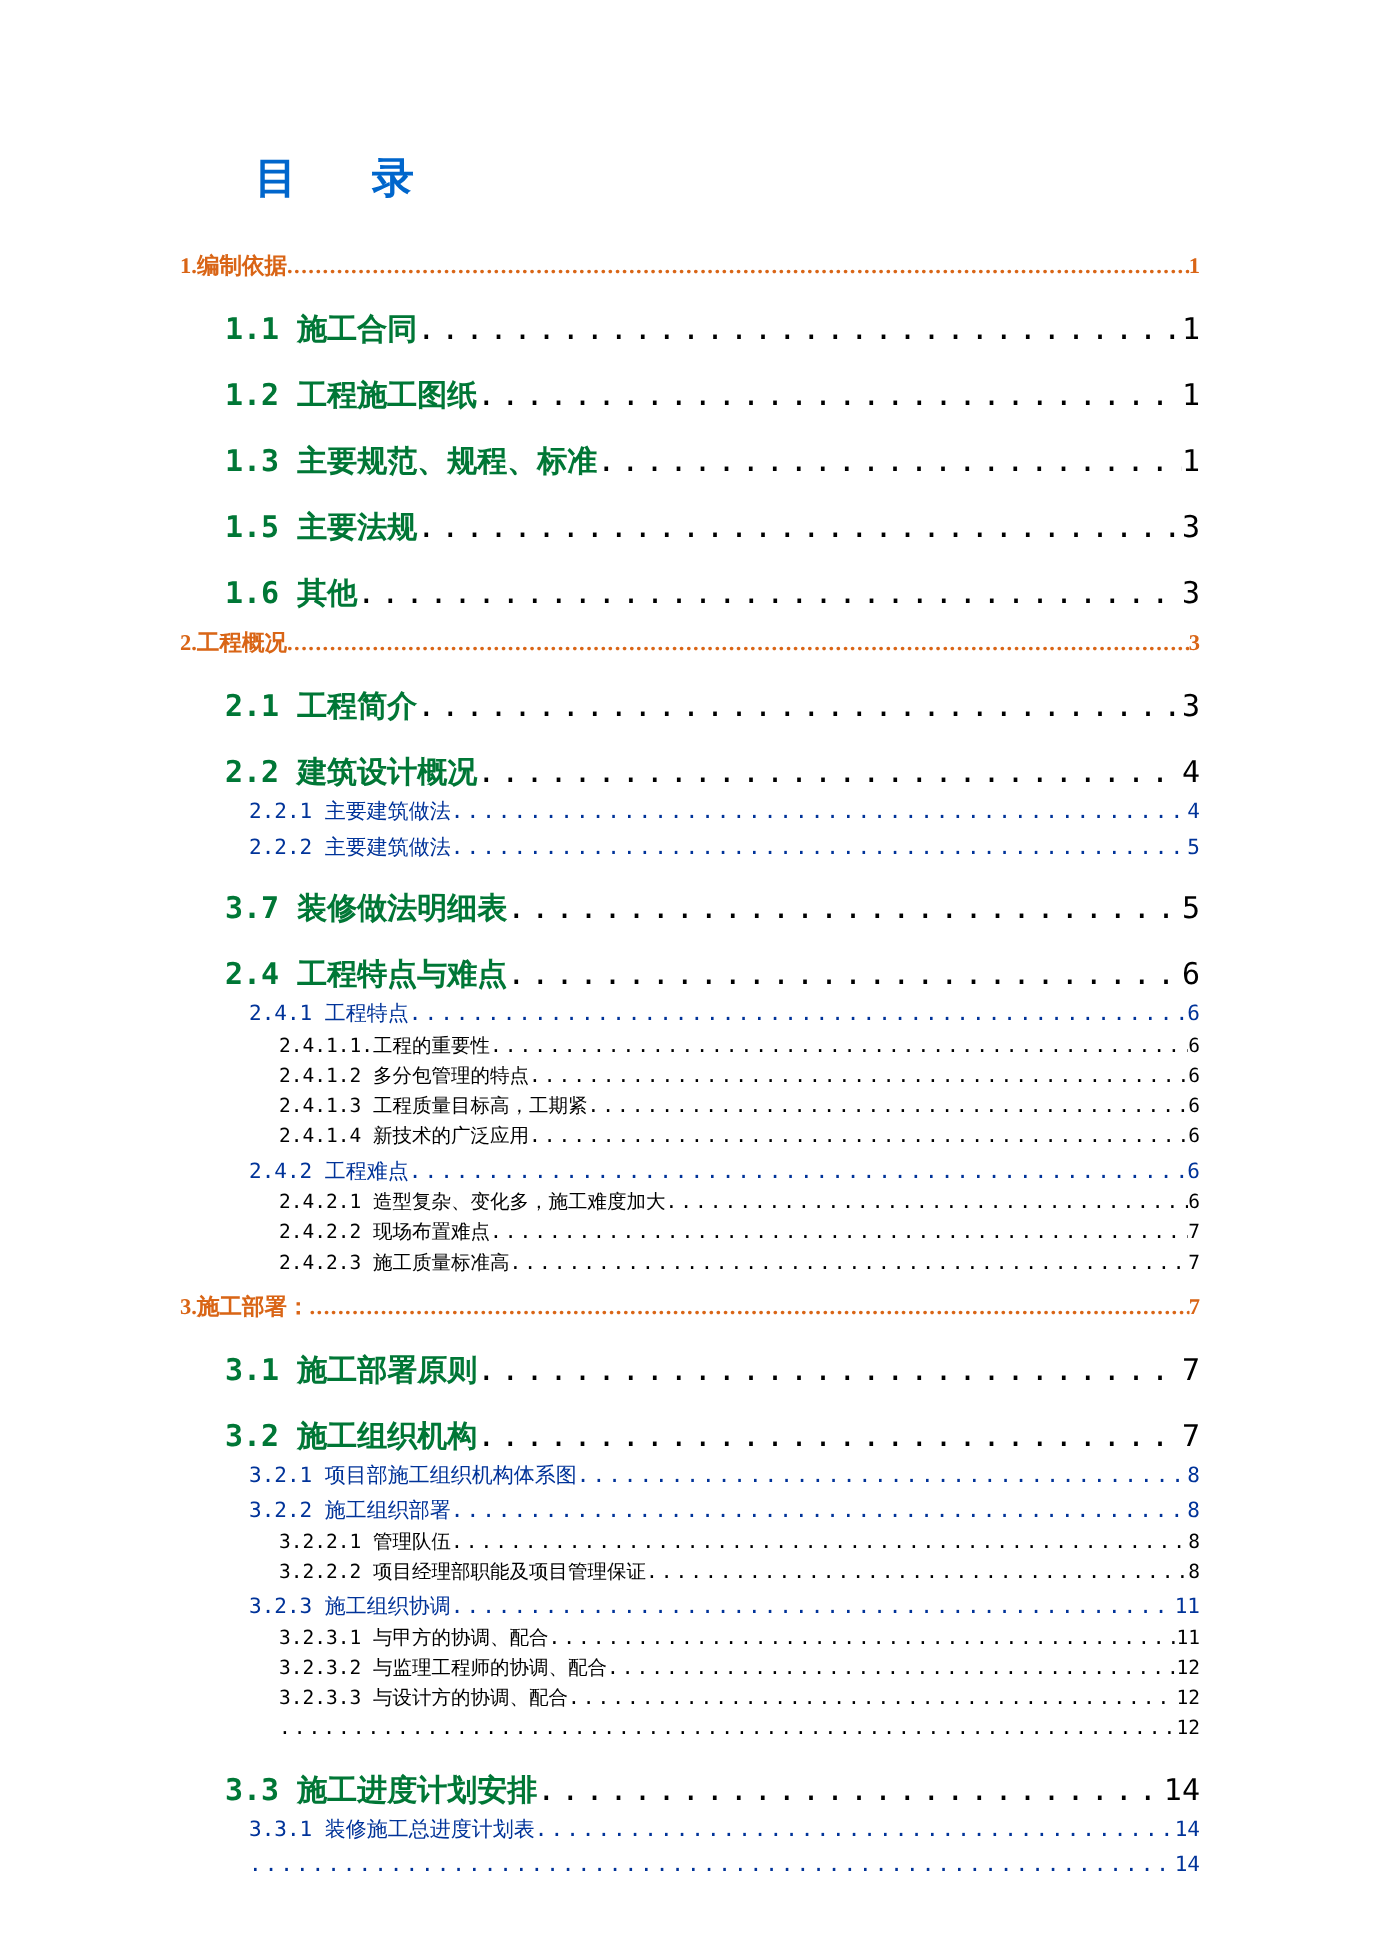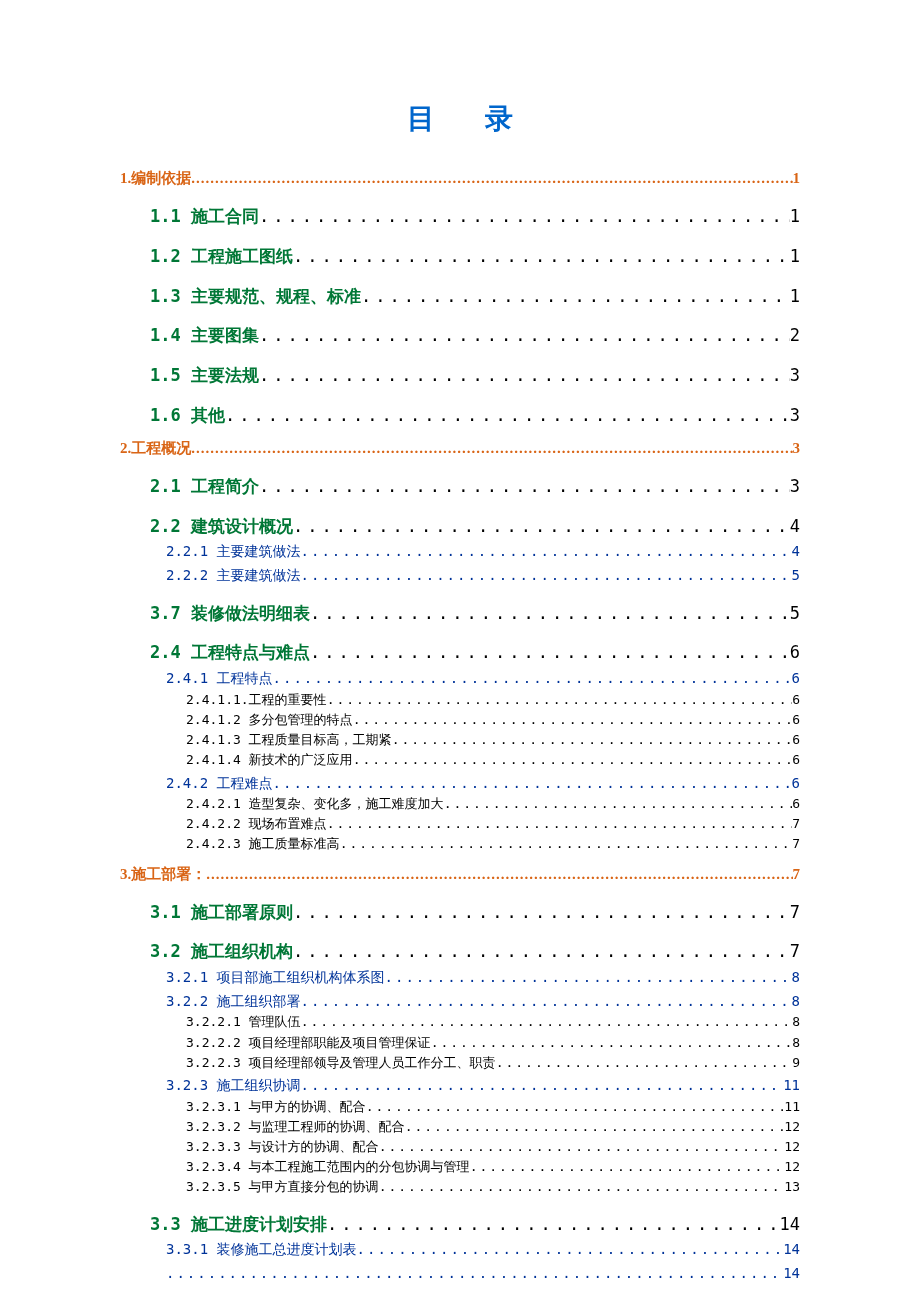--- a/index.html
+++ b/index.html
@@ -7,21 +7,20 @@
       padding: 0;
       box-sizing: border-box;
     }
     body {
       background: #fff;
       font-family: "SimSun", "宋体", serif;
       padding: 100px 120px 60px 120px;
       width: 920px;
     }
     .title {
-      text-align: center;
       font-size: 28px;
       font-weight: bold;
       color: #0066cc;
       margin-bottom: 30px;
       letter-spacing: 50px;
       padding-left: 50px;
     }
     .toc-entry {
       display: flex;
       align-items: center;
@@ -50,21 +49,21 @@
     }
     .level-1 .toc-dots::after {
       content: "........................................................................................................................................................................";
       letter-spacing: 1px;
       color: #d96516;
     }
     .level-1 .toc-page {
       color: #d96516;
     }
     .level-2 {
-      font-size: 17px;
+      font-size: 20px;
       font-weight: bold;
       color: #007736;
       padding-left: 30px;
       margin-top: 16px;
       font-family: "SimSun", "宋体", monospace;
     }
     .level-2 .toc-dots::after {
       content: "...............................................................................................";
       letter-spacing: 4px;
       color: #000;
@@ -124,25 +123,20 @@
       <span class="toc-label">1.2 工程施工图纸</span>
       <span class="toc-dots"></span>
       <span class="toc-page">1</span>
     </div>
     <div class="toc-entry level-2">
       <span class="toc-label">1.3 主要规范、规程、标准</span>
       <span class="toc-dots"></span>
       <span class="toc-page">1</span>
     </div>
     <div class="toc-entry level-2">
-      <span class="toc-label">1.4 主要图集</span>
-      <span class="toc-dots"></span>
-      <span class="toc-page">2</span>
-    </div>
-    <div class="toc-entry level-2">
       <span class="toc-label">1.5 主要法规</span>
       <span class="toc-dots"></span>
       <span class="toc-page">3</span>
     </div>
     <div class="toc-entry level-2">
       <span class="toc-label">1.6 其他</span>
       <span class="toc-dots"></span>
       <span class="toc-page">3</span>
     </div>
     <div class="toc-entry level-1">
@@ -253,25 +247,20 @@
     <div class="toc-entry level-4">
       <span class="toc-label">3.2.2.1 管理队伍</span>
       <span class="toc-dots"></span>
       <span class="toc-page">8</span>
     </div>
     <div class="toc-entry level-4">
       <span class="toc-label">3.2.2.2 项目经理部职能及项目管理保证</span>
       <span class="toc-dots"></span>
       <span class="toc-page">8</span>
     </div>
-    <div class="toc-entry level-4">
-      <span class="toc-label">3.2.2.3 项目经理部领导及管理人员工作分工、职责</span>
-      <span class="toc-dots"></span>
-      <span class="toc-page">9</span>
-    </div>
     <div class="toc-entry level-3">
       <span class="toc-label">3.2.3 施工组织协调</span>
       <span class="toc-dots"></span>
       <span class="toc-page">11</span>
     </div>
     <div class="toc-entry level-4">
       <span class="toc-label">3.2.3.1 与甲方的协调、配合</span>
       <span class="toc-dots"></span>
       <span class="toc-page">11</span>
     </div>
@@ -279,28 +268,22 @@
       <span class="toc-label">3.2.3.2 与监理工程师的协调、配合</span>
       <span class="toc-dots"></span>
       <span class="toc-page">12</span>
     </div>
     <div class="toc-entry level-4">
       <span class="toc-label">3.2.3.3 与设计方的协调、配合</span>
       <span class="toc-dots"></span>
       <span class="toc-page">12</span>
     </div>
     <div class="toc-entry level-4">
-      <span class="toc-label">3.2.3.4 与本工程施工范围内的分包协调与管理</span>
       <span class="toc-dots"></span>
       <span class="toc-page">12</span>
-    </div>
-    <div class="toc-entry level-4">
-      <span class="toc-label">3.2.3.5 与甲方直接分包的协调</span>
-      <span class="toc-dots"></span>
-      <span class="toc-page">13</span>
     </div>
     <div class="toc-entry level-2">
       <span class="toc-label">3.3 施工进度计划安排</span>
       <span class="toc-dots"></span>
       <span class="toc-page">14</span>
     </div>
     <div class="toc-entry level-3">
       <span class="toc-label">3.3.1 装修施工总进度计划表</span>
       <span class="toc-dots"></span>
       <span class="toc-page">14</span>

